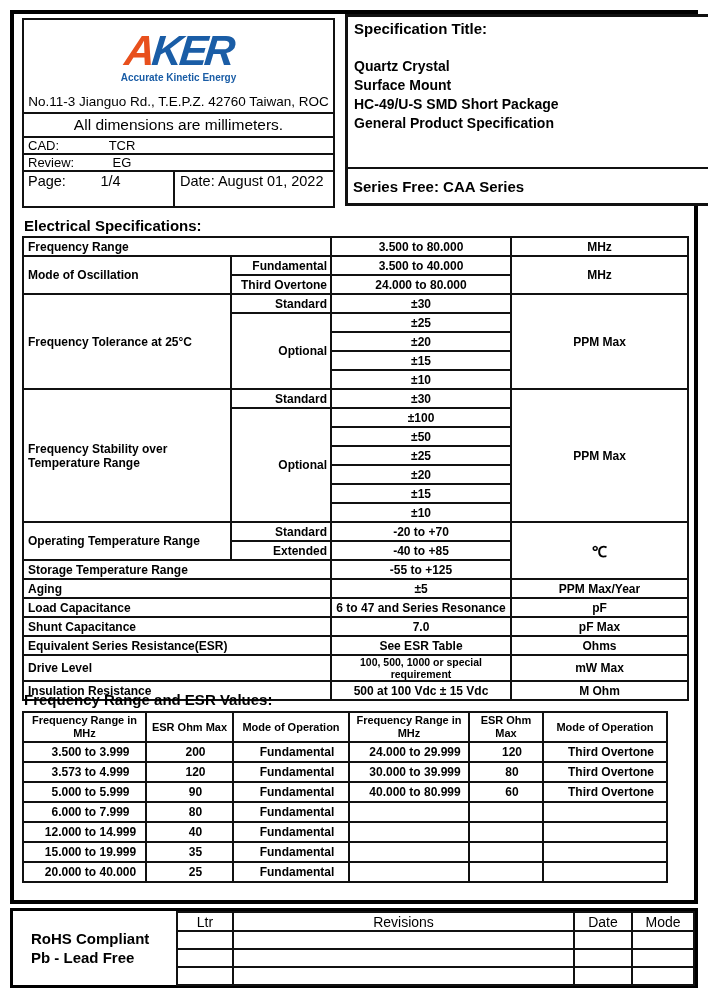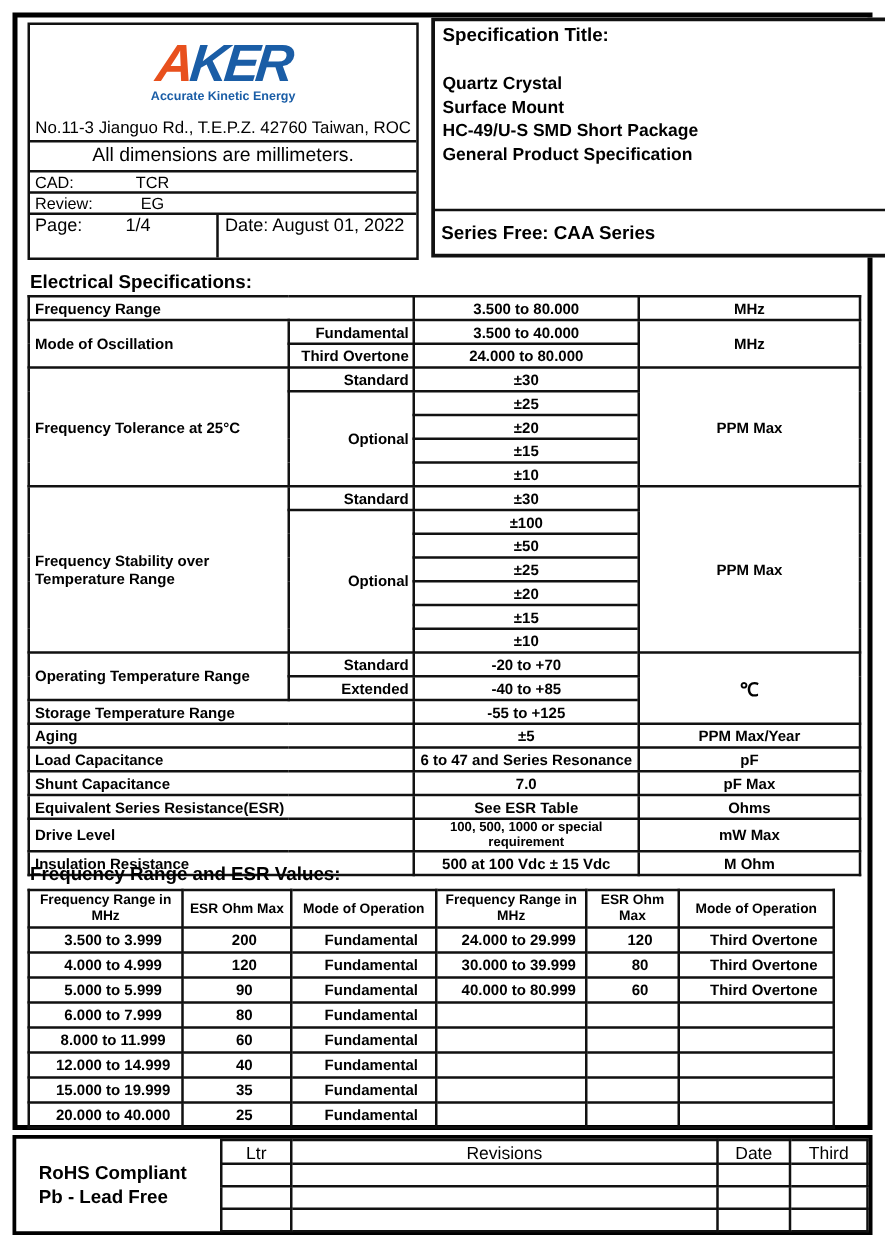--- a/index.html
+++ b/index.html
@@ -246,46 +246,38 @@
     </tr>
     <tr>
       <td>3.500 to 3.999</td>
           <td>200</td>
           <td>Fundamental</td>
           <td>24.000 to 29.999</td>
           <td>120</td>
           <td>Third Overtone</td>
     </tr>
     <tr>
-      <td>4.000 to 4.999</td>
+      <td>3.573 to 4.999</td>
           <td>120</td>
           <td>Fundamental</td>
           <td>30.000 to 39.999</td>
           <td>80</td>
           <td>Third Overtone</td>
     </tr>
     <tr>
       <td>5.000 to 5.999</td>
           <td>90</td>
           <td>Fundamental</td>
           <td>40.000 to 80.999</td>
           <td>60</td>
           <td>Third Overtone</td>
     </tr>
     <tr>
       <td>6.000 to 7.999</td>
           <td>80</td>
-          <td>Fundamental</td>
-          <td></td>
-          <td></td>
-          <td></td>
-    </tr>
-    <tr>
-      <td>8.000 to 11.999</td>
-          <td>60</td>
           <td>Fundamental</td>
           <td></td>
           <td></td>
           <td></td>
     </tr>
     <tr>
       <td>12.000 to 14.999</td>
           <td>40</td>
           <td>Fundamental</td>
           <td></td>
@@ -321,21 +313,21 @@
           <col style="width:56px">
           <col style="width:341px">
           <col style="width:58px">
           <col style="width:62px">
         </colgroup>
       <tbody>
           <tr>
         <th>Ltr</th>
         <th>Revisions</th>
         <th>Date</th>
-        <th>Third</th>
+        <th>Mode</th>
       </tr>
       <tr>
         <td></td>
             <td></td>
             <td></td>
             <td></td>
       </tr>
       <tr>
         <td></td>
             <td></td>

